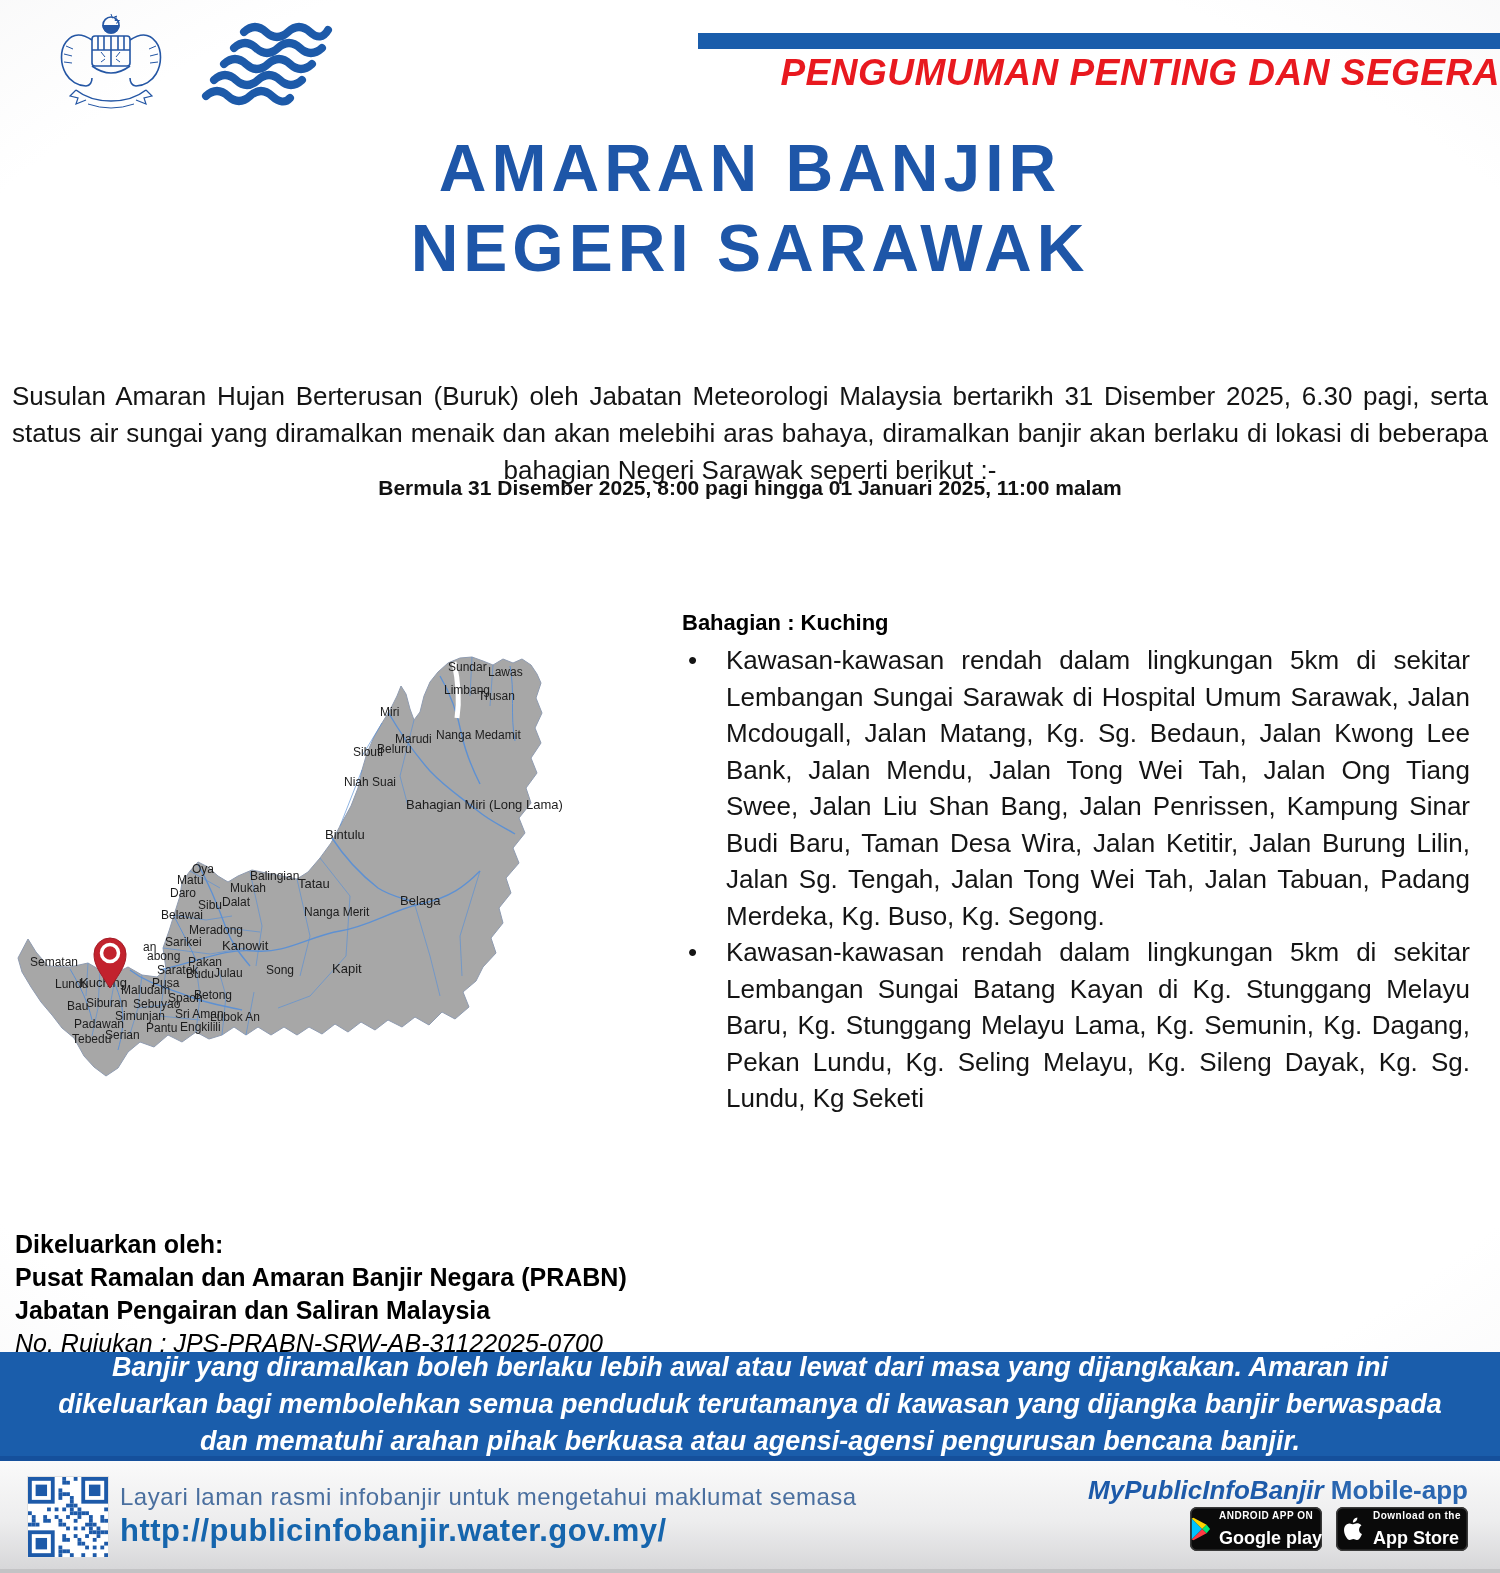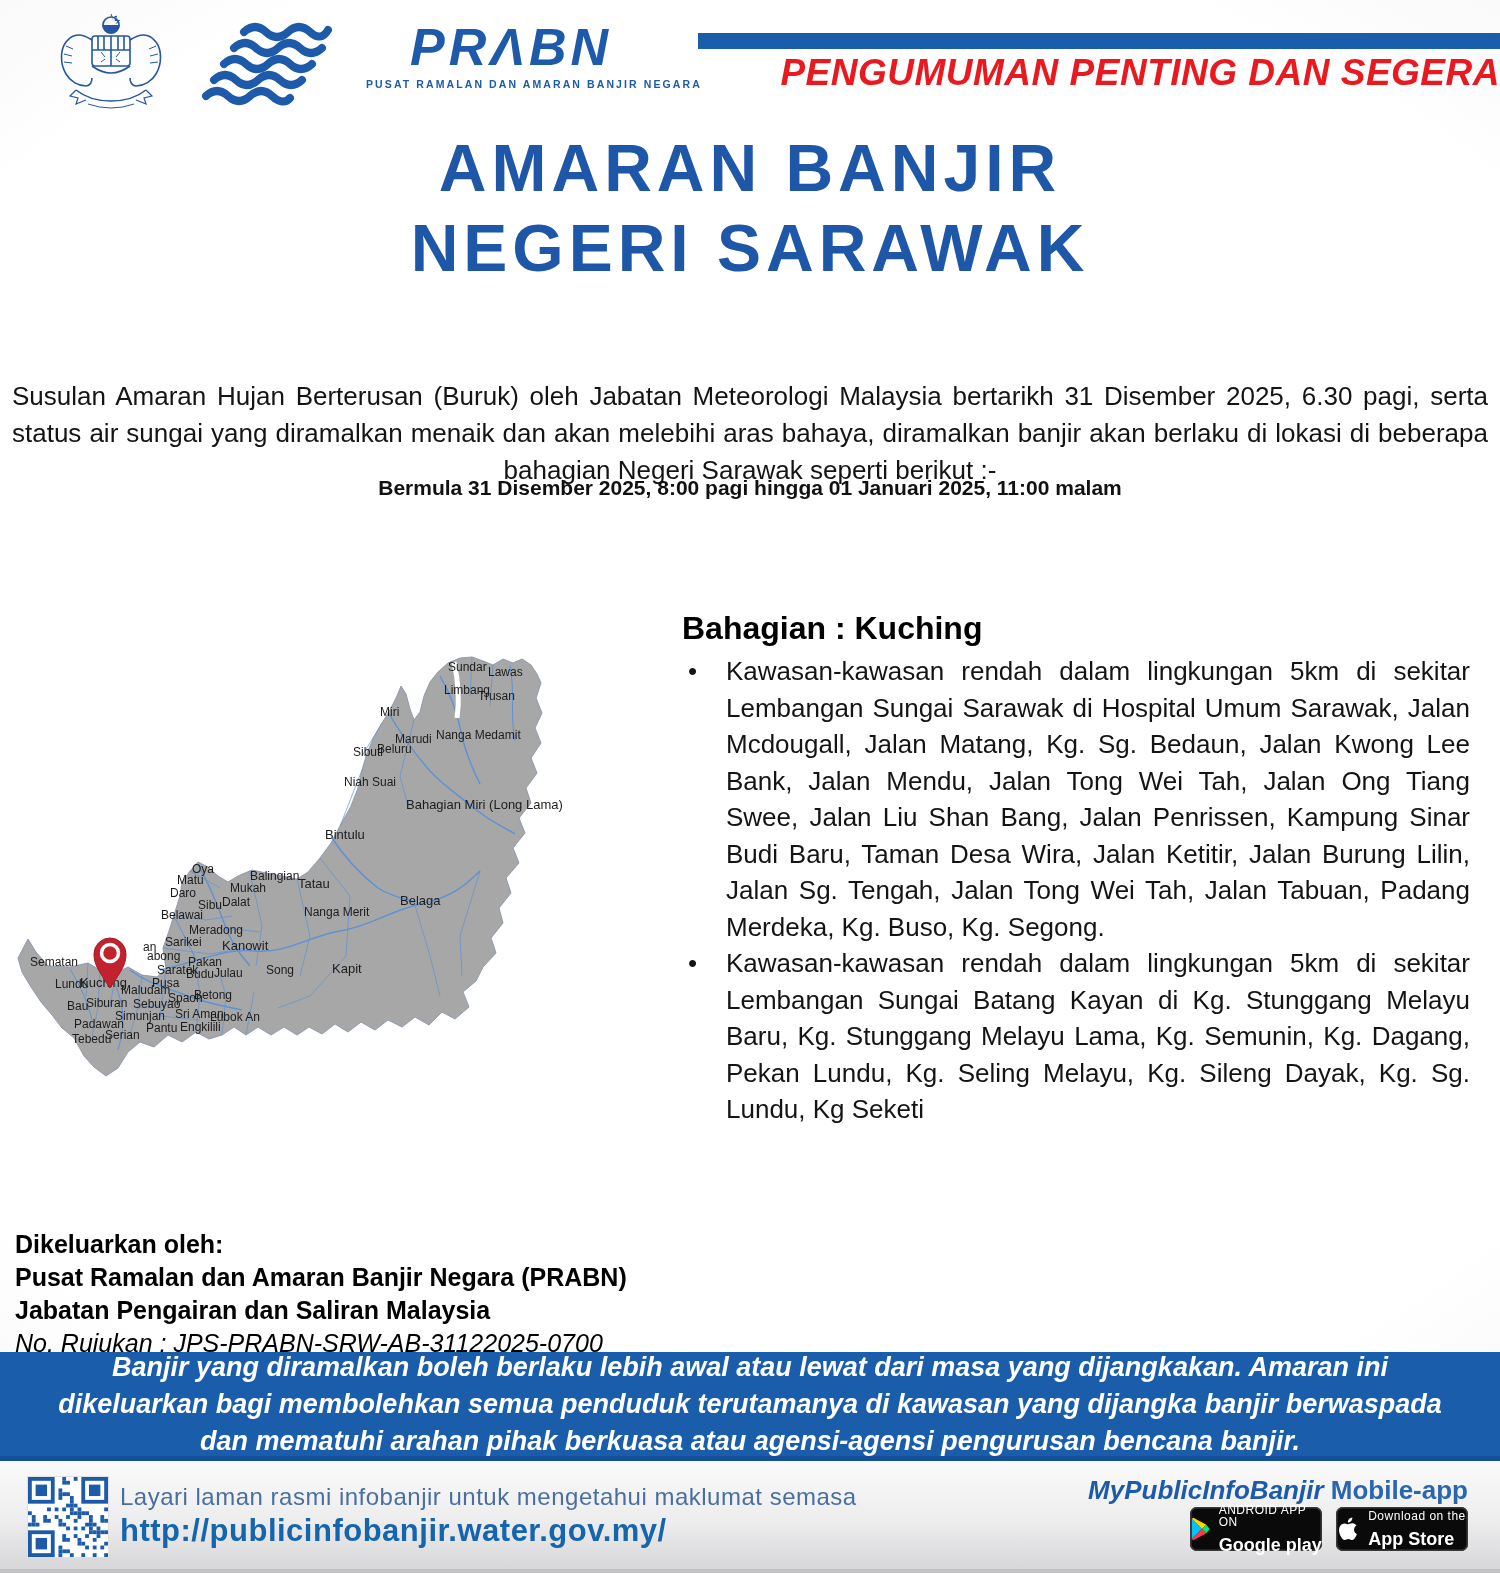--- a/index.html
+++ b/index.html
@@ -53,21 +53,21 @@
     font-size:21px;font-weight:700;color:#111;
   }
   
   .map-wrap{position:absolute;left:10px;top:636px;width:680px;height:484px;}
   .map-label{
     font-family:"Liberation Sans",sans-serif;fill:#1c1c1c;
   }
   
   .right-col{position:absolute;left:682px;top:610px;width:788px;color:#141414;}
   .right-col h3{
-    margin:0 0 6px 0;font-size:32px;font-weight:700;color:#000;
+    margin:0 0 6px 0;font-size:22px;font-weight:700;color:#000;
   }
   .right-col ul{margin:0;padding:0;list-style:none;}
   .right-col li{
     position:relative;padding-left:44px;font-size:26px;line-height:36.5px;
     text-align:justify;
   }
   .right-col li::before{
     content:"\2022";position:absolute;left:6px;top:0;font-size:26px;color:#141414;
   }
   
@@ -96,21 +96,21 @@
   .app-line{position:absolute;right:32px;top:14px;font-size:26px;white-space:nowrap;}
   .app-name{font-weight:700;font-style:italic;color:var(--brand-blue);}
   .app-suffix{font-weight:600;color:#2a66b0;}
   .badges{position:absolute;right:32px;top:46px;display:flex;gap:14px;}
   .badge{
     width:132px;height:44px;background:#0a0a0a;border-radius:7px;color:#fff;
     display:flex;align-items:center;justify-content:center;gap:8px;
     box-shadow:0 0 0 1.5px #3a3a3a inset;
   }
   .badge .txt{display:flex;flex-direction:column;line-height:1;}
-  .badge .small{font-size:12px;letter-spacing:.5px;}
+  .badge .small{font-size:10px;letter-spacing:.5px;font-weight:bold;}
   .badge .big{font-size:18px;font-weight:700;margin-top:8px;white-space:nowrap;}
 </style>
 </head>
 <body>
 
 <div class="page">
 
   <div class="coat-logo">
     <svg viewBox="0 0 118 106" width="118" height="106">
       <g fill="none" stroke="#2456a4" stroke-width="1.6">
@@ -141,24 +141,20 @@
       <g fill="none" stroke="#1d5aa9" stroke-width="8" stroke-linecap="round">
         <path d="M44,16 q11,-10 22,0 t22,0 t22,0 t18,-2"></path>
         <path d="M34,32 q11,-10 22,0 t22,0 t22,0 t22,0"></path>
         <path d="M24,48 q11,-10 22,0 t22,0 t22,0 t22,0"></path>
         <path d="M14,64 q11,-10 22,0 t22,0 t22,0 t22,0"></path>
         <path d="M6,80 q11,-10 22,0 t22,0 t22,0 t18,2"></path>
       </g>
     </svg>
   </div>
 
-  <div class="prabn-logo">
-    <div class="prabn-big">PRΛBN</div>
-    <div class="prabn-sub">PUSAT RAMALAN DAN AMARAN BANJIR NEGARA</div>
-  </div>
 
   <div class="top-blue-bar"></div>
   <div class="announcement">PENGUMUMAN PENTING DAN SEGERA</div>
 
   <div class="title">
     <div>AMARAN BANJIR</div>
     <div>NEGERI SARAWAK</div>
   </div>
   <p class="intro">Susulan Amaran Hujan Berterusan (Buruk) oleh Jabatan Meteorologi Malaysia bertarikh 31 Disember 2025, 6.30 pagi, serta status air sungai yang diramalkan menaik dan akan melebihi aras bahaya, diramalkan banjir akan berlaku di lokasi di beberapa bahagian Negeri Sarawak seperti berikut :-</p>
   <div class="period">Bermula 31 Disember 2025, 8:00 pagi hingga 01 Januari 2025, 11:00 malam</div>

